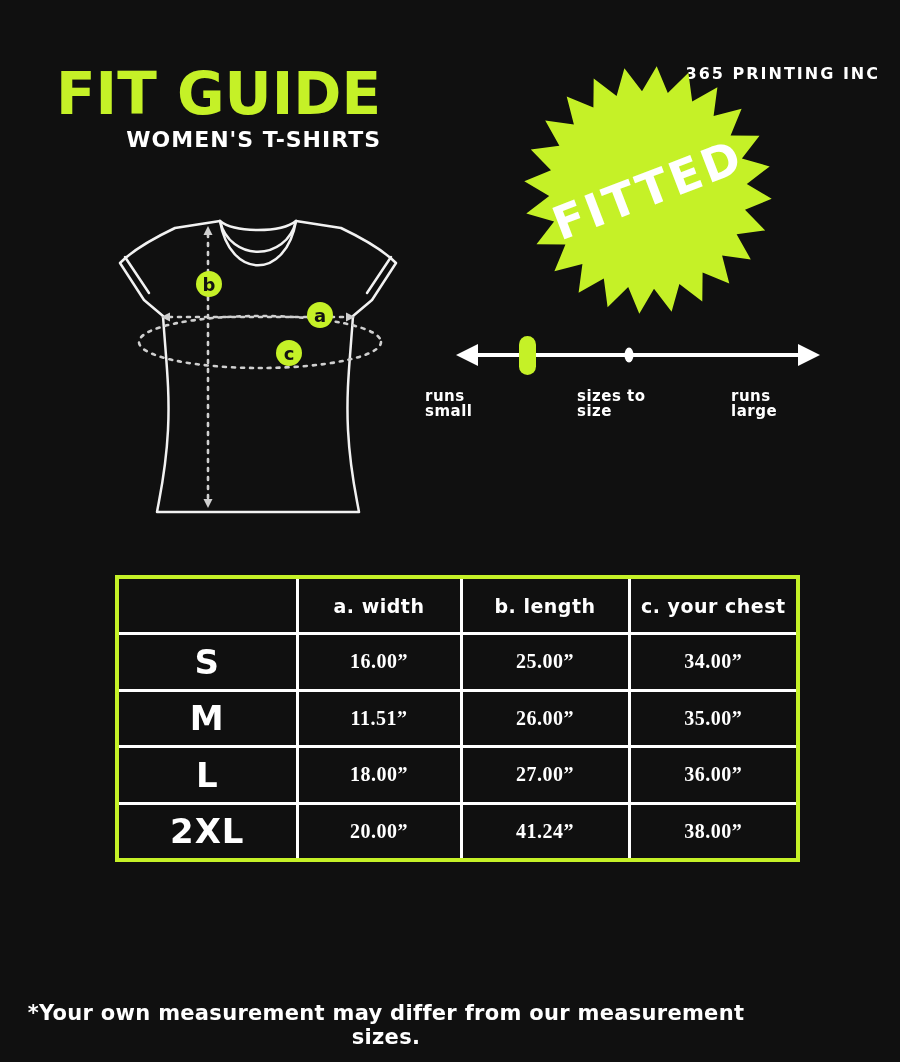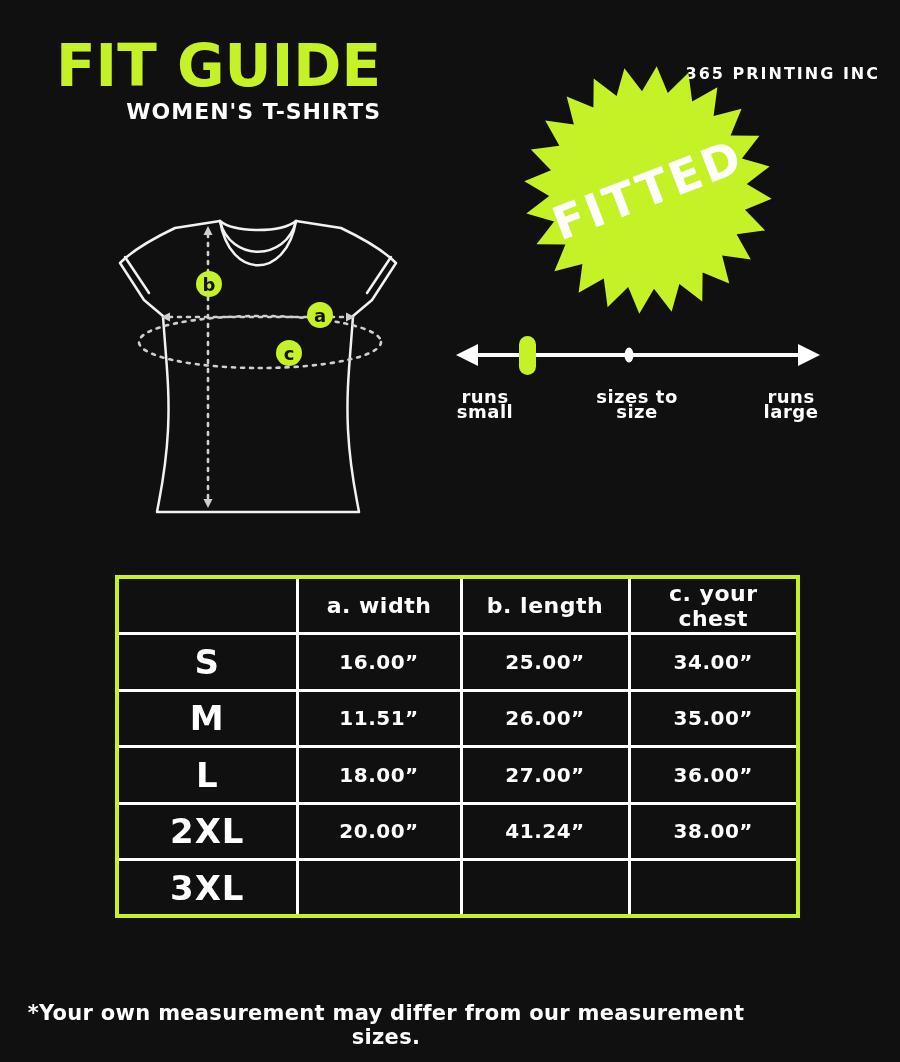--- a/index.html
+++ b/index.html
@@ -9,21 +9,21 @@
     font-family:"DejaVu Sans","Liberation Sans",sans-serif; font-weight:bold; color:#ffffff;
   }
 
   
   .brand {
     position:absolute; top:24px; right:20px;
     font-size:16px; letter-spacing:2px; white-space:nowrap;margin-top:40px;
   }
 
   
-  .header { position:absolute; left:56px; top:36px; display:inline-block; }
+  .header { position:absolute; left:56px; top:64px; display:inline-block; }
   .title  { font-size:58px; line-height:1.05; color:#c5f127; letter-spacing:0px; white-space:nowrap; }
   .subtitle { font-size:22px; letter-spacing:1px; text-align:right; margin-top:2px; white-space:nowrap; }
 
   
   .badge { position:absolute; left:513px; top:55px; width:270px; height:270px; }
   .badge polygon { fill:#c5f127; }
   .badge text {
     fill:#ffffff; font-family:"DejaVu Sans","Liberation Sans",sans-serif;
     font-weight:bold; font-size:46px; letter-spacing:3px;
   }
@@ -38,40 +38,40 @@
     fill:#121212; font-family:"DejaVu Sans","Liberation Sans",sans-serif;
     font-weight:bold; font-size:18px; text-anchor:middle;
   }
   .scale-line { stroke:#ffffff; stroke-width:4; }
   .scale-arrow { fill:#ffffff; }
   .scale-pill { fill:#c5f127; }
   .scale-dot { fill:#ffffff; }
 
   
   .scale-label {
-    position:absolute; top:389px; font-size:18px; line-height:15px;
-    text-align:center; letter-spacing:0.5px;
+    position:absolute; top:389px; font-size:15px; line-height:15px;
+    letter-spacing:0.5px;
   }
   .scale-label.left   { left:425px; width:120px; }
   .scale-label.center { left:577px; width:120px; }
   .scale-label.right  { left:731px; width:120px; }
 
   
   .size-table {
     position:absolute; left:115px; top:575px; width:681px;
     border-collapse:collapse; table-layout:fixed;
     border:4px solid #c5f127;
   }
   .size-table td {
     border:3px solid #ffffff; text-align:center; vertical-align:middle;
     height:56.5px; padding:0; color:#ffffff; overflow:hidden;
   }
-  td.head-cell { font-size:22px; letter-spacing:0.5px;margin-left:47px; }
+  td.head-cell { font-size:19px; letter-spacing:0.5px;margin-left:47px; }
   td.size-cell { font-size:34px; letter-spacing:1px; }
-  td.val-cell  { font-size:20px; letter-spacing:0.5px; }
+  td.val-cell  { font-size:20px; letter-spacing:0.5px;font-family:Liberation Serif, serif; }
 
   .footnote {
     position:absolute; top:1001px; left:0; width:760px;
     text-align:center; font-size:21px; letter-spacing:0.3px;padding-left:12px;
   }
 </style>
 </head>
 <body>
 
 <div class="brand">365 PRINTING INC</div>
@@ -188,22 +188,16 @@
       <td class="val-cell">18.00”</td>
       <td class="val-cell">27.00”</td>
       <td class="val-cell">36.00”</td>
     </tr>
     <tr>
       <td class="size-cell">2XL</td>
       <td class="val-cell">20.00”</td>
       <td class="val-cell">41.24”</td>
       <td class="val-cell">38.00”</td>
     </tr>
-    <tr>
-      <td class="size-cell">3XL</td>
-      <td class="val-cell"></td>
-      <td class="val-cell"></td>
-      <td class="val-cell"></td>
-    </tr>
   </tbody>
 </table>
 
 <div class="footnote">*Your own measurement may differ from our measurement sizes.</div>
 
 </body></html>

